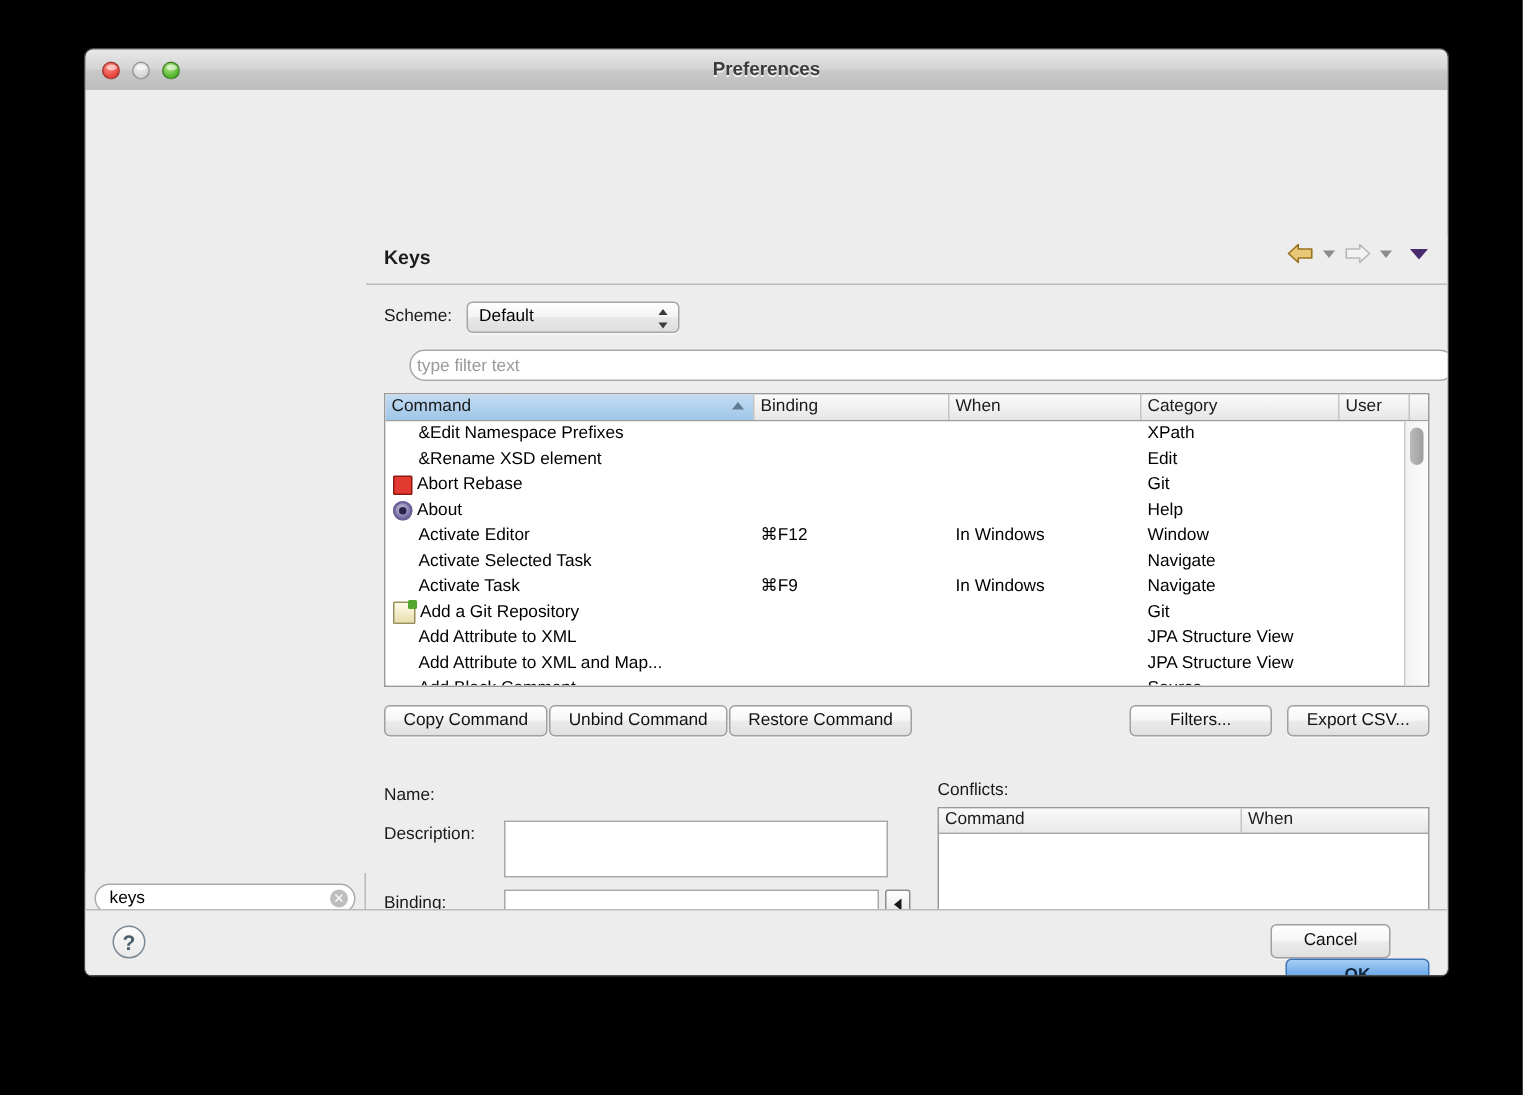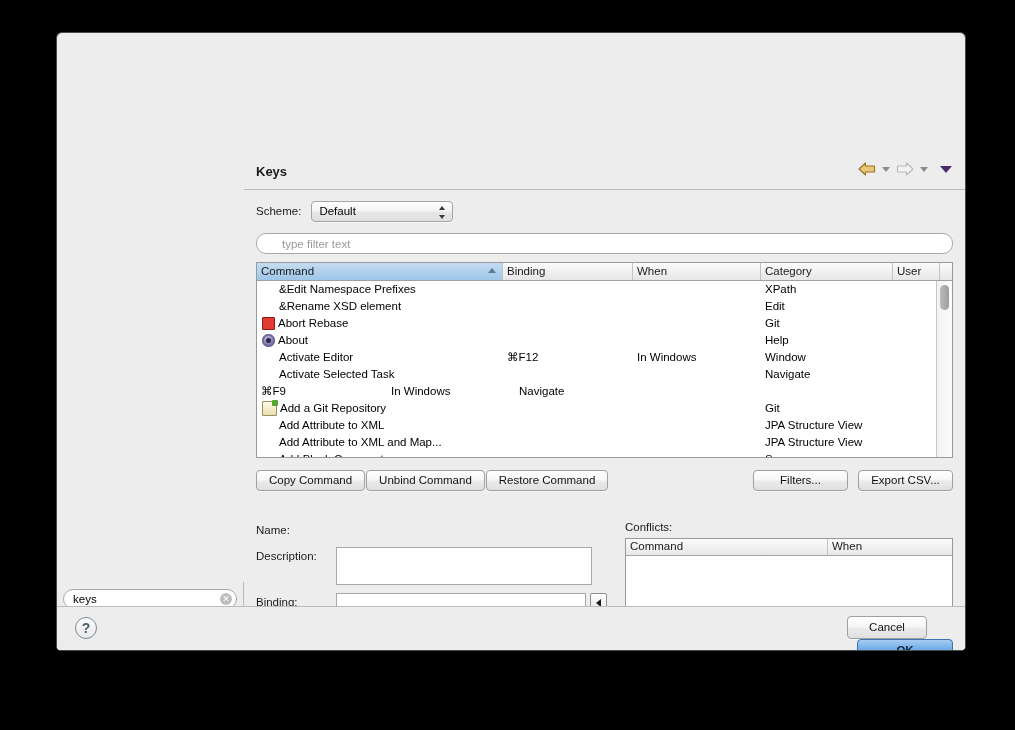--- a/index.html
+++ b/index.html
@@ -252,23 +252,24 @@
   
   #filter-field {
     width: 100%;
     height: 21px;
     box-sizing: border-box;
     border: 1px solid #a9a9a9;
     border-radius: 10px;
     background: #ffffff;
     font: 11.5px "Liberation Sans", sans-serif;
     color: #9a9a9a;
-    padding: 0 25px;
+    padding: 0 4px;
     outline: none;
     margin-bottom: 8px;
+    margin-left: 17px;
   }
   #filter-field::placeholder { color: #9a9a9a; }
 
   
   #table-wrap {
     border: 1px solid #9a9a9a;
     background: #ffffff;
     height: 196px;
     box-sizing: border-box;
     position: relative;
@@ -553,20 +554,26 @@
     background: linear-gradient(to bottom, #a8cdf2 0%, #6aa9e8 48%, #4e96e0 52%, #7cb8ef 100%);
     color: #10243a;
     font-weight: bold;
   }
 </style>
 </head>
 <body>
 
 <div id="window">
 
+  <div id="titlebar">
+    <div class="traffic" id="btn-close"></div>
+    <div class="traffic" id="btn-min"></div>
+    <div class="traffic" id="btn-max"></div>
+    <div id="title-text">Preferences</div>
+  </div>
 
   <div id="body-split">
 
     <div id="sidebar">
       <div id="search-wrap">
         <input id="search-input" type="text" value="keys" style="">
         <div id="search-clear">✕</div>
       </div>
       <div id="tree">
         <div class="tree-row level1">
@@ -693,20 +700,23 @@
                 <div class="td col-command">
                   <span>Activate Selected Task</span>
                 </div>
                 <div class="td col-binding"></div>
                 <div class="td col-when"></div>
                 <div class="td col-category">Navigate</div>
                 <div class="td col-user"></div>
                 <div class="td col-pad"></div>
               </div>
               <div class="trow">
+                <div class="td col-command">
+                  <span>Activate Task</span>
+                </div>
                 <div class="td col-binding">⌘F9</div>
                 <div class="td col-when">In Windows</div>
                 <div class="td col-category">Navigate</div>
                 <div class="td col-user"></div>
                 <div class="td col-pad"></div>
               </div>
               <div class="trow">
                 <div class="td col-command">
                   <span class="row-icon icon-gitrepo"></span>
                   <span>Add a Git Repository</span>

